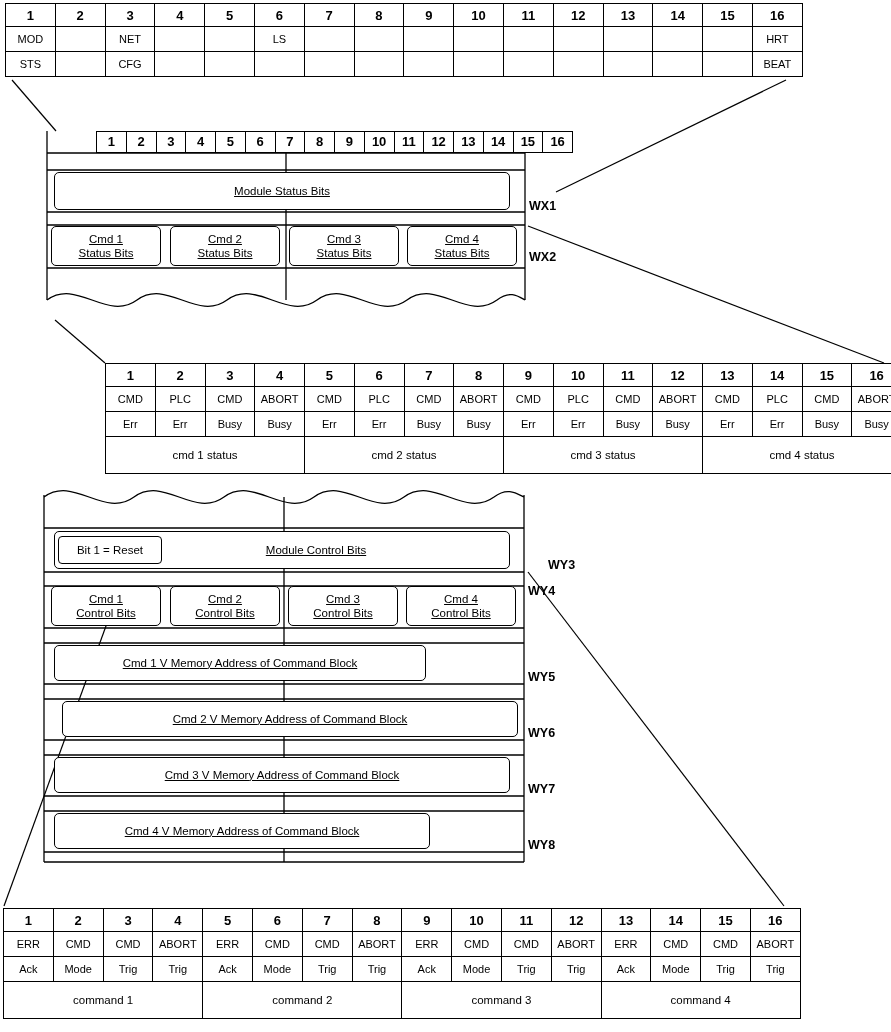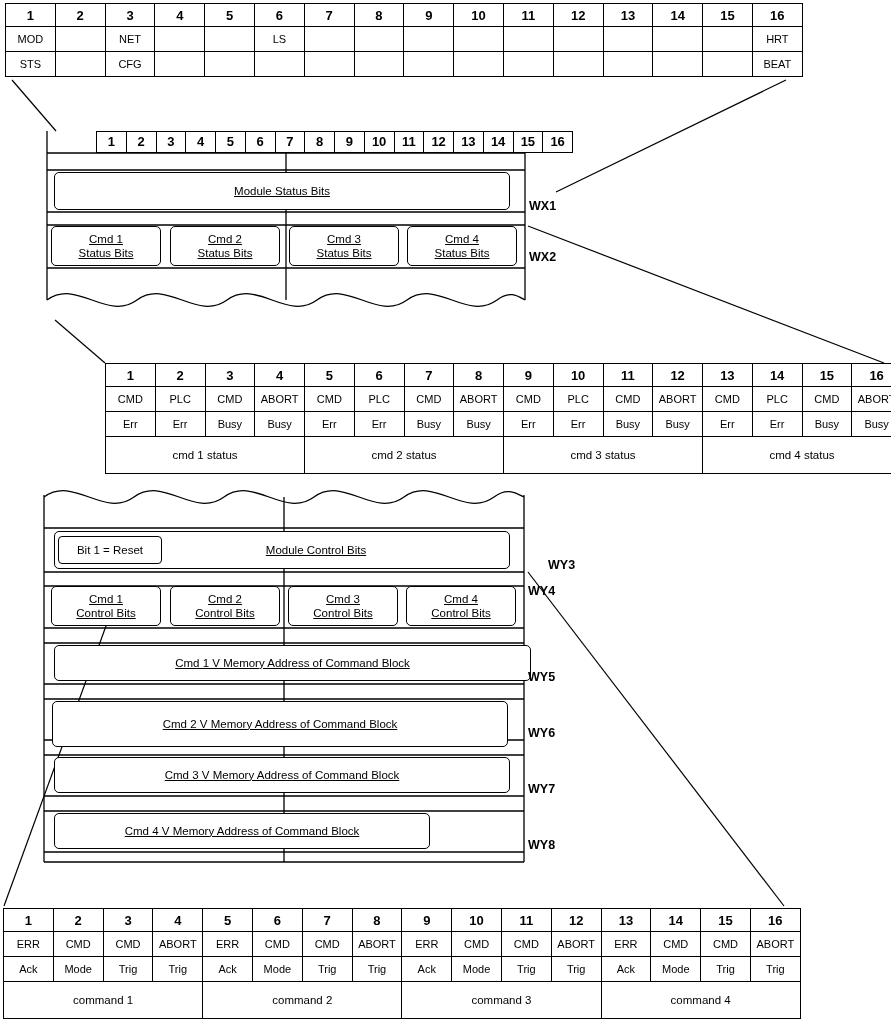--- a/index.html
+++ b/index.html
@@ -409,24 +409,24 @@
       <span>Control Bits</span>
     </span>
   </div>
   <div class="rbox" style="left:406px; top:586px; width:110px; height:40px;">
     <span>
       <span>Cmd 4</span><br>
       <span>Control Bits</span>
     </span>
   </div>
 
-  <div class="rbox" style="left:54px; top:645px; width:477px; height:36px;">
+  <div class="rbox" style="left:54px; top:645px; width:372px; height:36px;">
     <span>Cmd 1 V Memory Address of Command Block</span>
   </div>
-  <div class="rbox" style="left:52px; top:701px; width:456px; height:46px;">
+  <div class="rbox" style="left:62px; top:701px; width:456px; height:36px;">
     <span>Cmd 2 V Memory Address of Command Block</span>
   </div>
   <div class="rbox" style="left:54px; top:757px; width:456px; height:36px;">
     <span>Cmd 3 V Memory Address of Command Block</span>
   </div>
   <div class="rbox" style="left:54px; top:813px; width:376px; height:36px;">
     <span>Cmd 4 V Memory Address of Command Block</span>
   </div>
 
   <div class="wlabel" style="left:528px; top:558px;margin-left:20px;">WY3</div>

